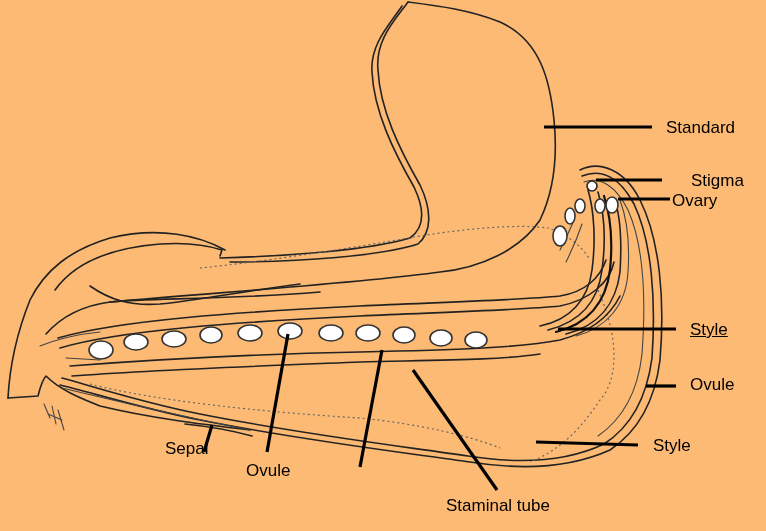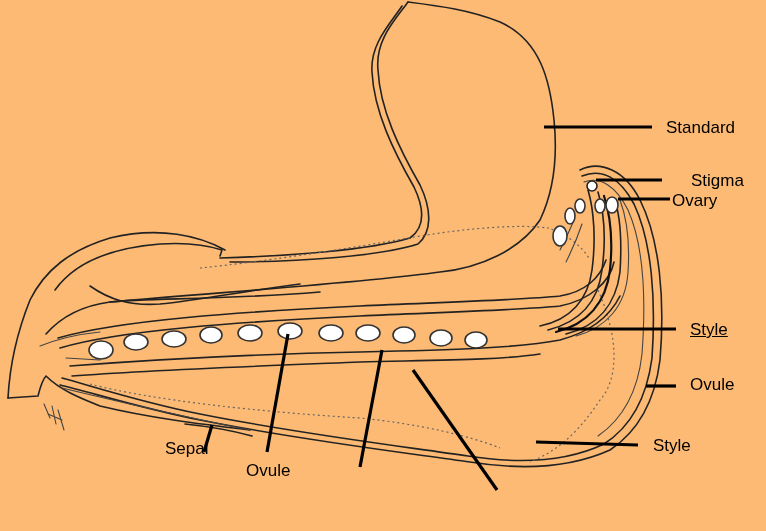--- a/index.html
+++ b/index.html
@@ -114,13 +114,14 @@
   </svg>
 
   <div class="label" style="left:666px; top:118px;">Standard</div>
   <div class="label" style="left:647px; top:171px;margin-left:44px;">Stigma</div>
   <div class="label" style="left:672px; top:191px;">Ovary</div>
   <div class="label" style="left:690px; top:320px;text-decoration:underline;">Style</div>
   <div class="label" style="left:690px; top:375px;">Ovule</div>
   <div class="label" style="left:653px; top:436px;">Style</div>
   <div class="label" style="left:165px; top:439px;">Sepal</div>
   <div class="label" style="left:233px; top:461px;margin-left:13px;">Ovule</div>
+  <div class="label" style="left:446px; top:496px;">Staminal tube</div>
 </div>
 
 </body></html>

